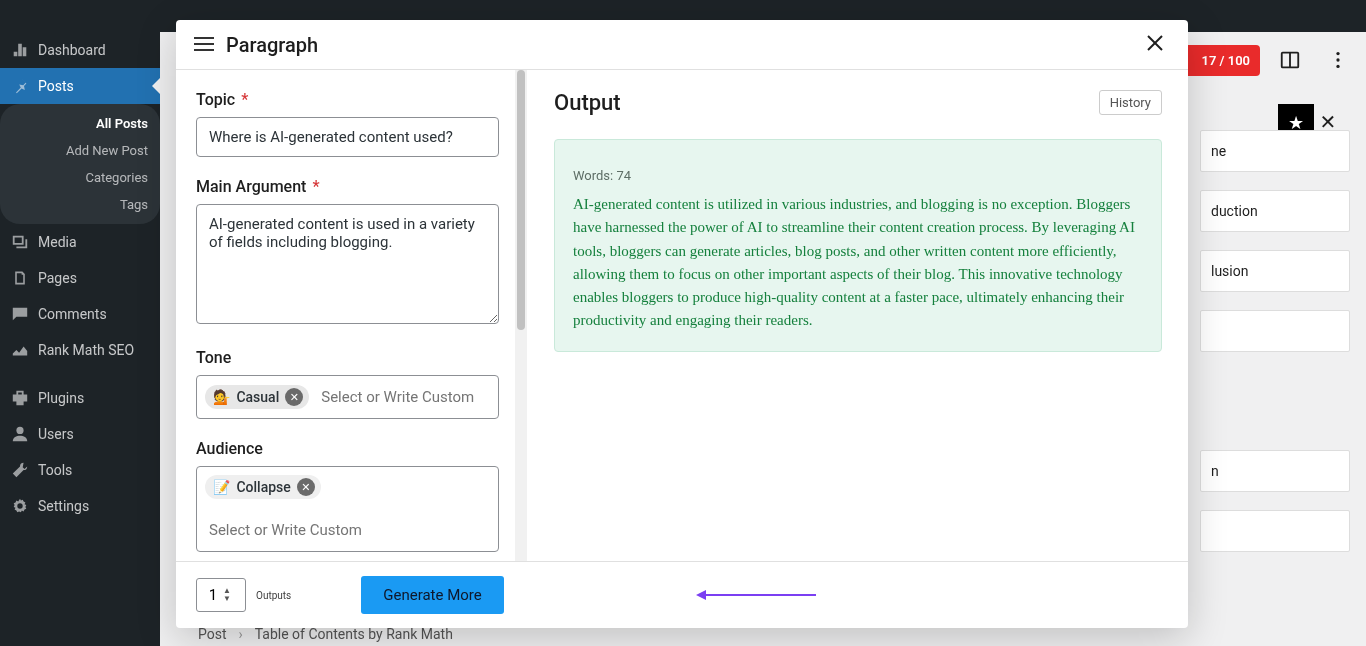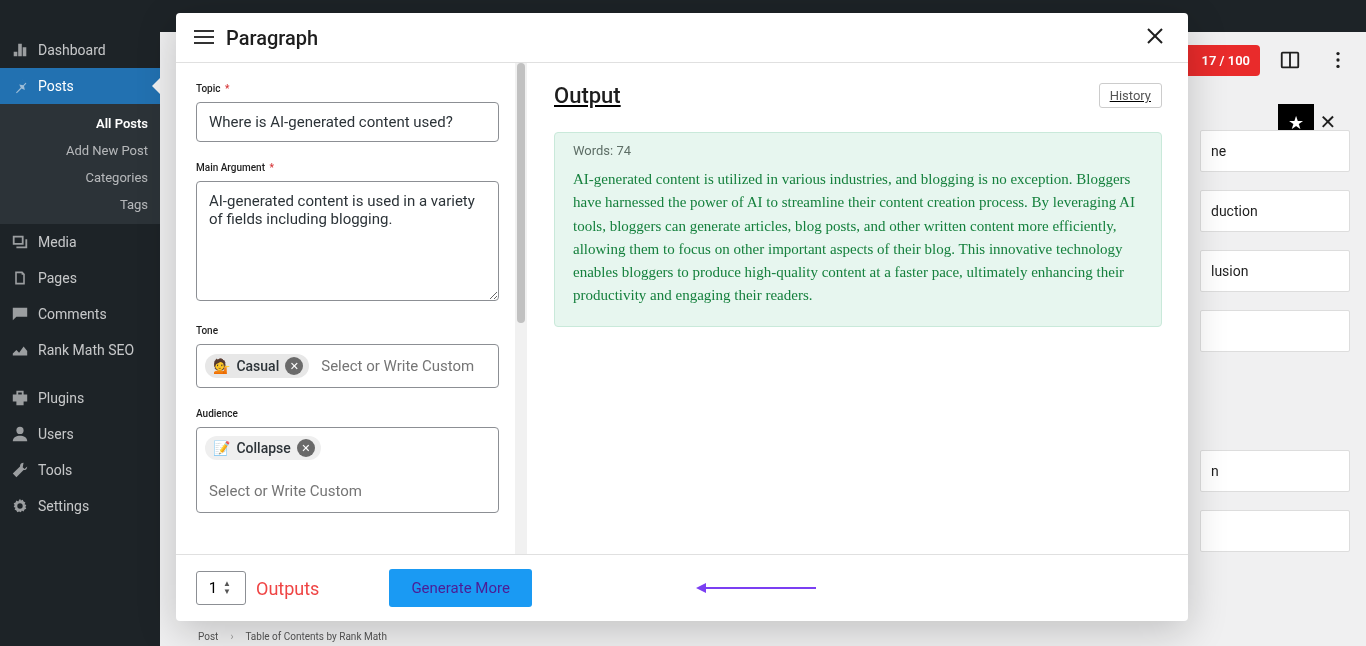--- a/index.html
+++ b/index.html
@@ -7,81 +7,81 @@
 
 
 .admin-bar { height: 32px; background: #1d2327; width: 100%; position: absolute; top: 0; }
 
 
 .wp-sidebar { position: absolute; left: 0; top: 32px; width: 160px; height: calc(100% - 32px); background: #1d2327; color: #f0f0f1; font-size: 14px; text-align: right; }
 .wp-menu-item { display: flex; align-items: center; padding: 8px 10px; color: rgba(240,240,241,0.8); cursor: pointer; }
 .wp-menu-item .menu-icon { width: 20px; height: 20px; margin-right: 8px; display: inline-flex; align-items: center; justify-content: center; font-size: 18px; color: rgba(240,240,241,0.6); }
 .wp-menu-item.active { background: #2271b1; color: #fff; position: relative; }
 .wp-menu-item.active::after { content: ""; position: absolute; right: 0; top: 50%; transform: translateY(-50%); border-top: 8px solid transparent; border-bottom: 8px solid transparent; border-right: 8px solid #f0f0f1; }
-.wp-submenu { background: #2c3338; padding: 6px 0; }
+.wp-submenu { background: #2c3338; padding: 6px 0; border-radius: 20px; }
 .wp-submenu-item { padding: 6px 12px; color: rgba(240,240,241,0.7); font-size: 13px; cursor: pointer; }
 .wp-submenu-item.current { color: #fff; font-weight: 600; }
 
 
 .right-floats { position: absolute; top: 42px; right: 10px; display: flex; align-items: center; gap: 12px; z-index: 5; }
 .credits-badge { background: #e92b2b; color: #fff; border-radius: 4px; padding: 6px 10px; font-weight: 600; font-size: 13px; display: flex; align-items: center; gap: 16px; }
 .toolbar-icon { width: 36px; height: 36px; display: flex; align-items: center; justify-content: center; cursor: pointer; color: #1e1e1e; }
 .star-badge { position: absolute; top: 104px; right: 52px; width: 36px; height: 36px; background: #000; color: #fff; display: flex; align-items: center; justify-content: center; font-size: 18px; }
 .close-star { position: absolute; top: 104px; right: 20px; width: 36px; height: 36px; display: flex; align-items: center; justify-content: center; cursor: pointer; color: #1e1e1e; font-size: 20px; }
 
 
 .right-panel { position: absolute; top: 130px; right: 16px; width: 150px; z-index: 4; }
 .right-panel .faux-input { border: 1px solid #ddd; border-radius: 2px; height: 42px; margin-bottom: 18px; background: #fff; display: flex; align-items: center; padding: 0 10px; font-size: 14px; color: #1e1e1e; overflow: hidden; }
-.modal { position: absolute; top: 13px; left: 176px; width: 1012px; height: 608px; background: #fff; border-radius: 4px; box-shadow: 0 10px 40px rgba(0,0,0,0.2); display: flex; flex-direction: column; z-index: 10; }
+.modal { position: absolute; top: 20px; left: 176px; width: 1012px; height: 608px; background: #fff; border-radius: 4px; box-shadow: 0 10px 40px rgba(0,0,0,0.2); display: flex; flex-direction: column; z-index: 10; }
 .modal-header { display: flex; align-items: center; padding: 12px 24px 12px 18px; border-bottom: 1px solid #e0e0e0; }
 .modal-header .hamburger { font-size: 22px; color: #333; margin-right: 12px; }
 .modal-header .title { flex: 1; font-size: 20px; font-weight: 500; color: #1e1e1e; }
 .modal-header .close { font-size: 22px; color: #1e1e1e; cursor: pointer; }
 .modal-body { flex: 1; display: flex; overflow: hidden; }
 .left-col { width: 352px; border-right: 1px solid transparent; position: relative; overflow-y: auto; padding: 20px 28px 20px 20px; }
 .left-col::-webkit-scrollbar { width: 14px; }
 .left-col::-webkit-scrollbar-track { background: #f1f1f1; }
 .left-col::-webkit-scrollbar-thumb { background: #c1c1c1; }
 .left-col .scrollbar-fake { position: absolute; right: 0; top: 0; bottom: 0; width: 12px; background: #f1f1f1; }
 .left-col .scrollbar-fake::before { content: ""; position: absolute; top: 0; left: 2px; width: 8px; height: 260px; background: #c1c1c1; border-radius: 4px; }
 
 .form-group { margin-bottom: 20px; }
-.form-label { font-size: 10px; font-weight: 500; color: #1e1e1e; margin-bottom: 8px; display: block; }
+.form-label { font-size: 16px; font-weight: 500; color: #1e1e1e; margin-bottom: 8px; display: block; }
 .form-label .req { color: #d63638; margin-left: 2px; }
 .text-input, .textarea-input { width: 100%; border: 1px solid #8c8f94; border-radius: 4px; padding: 10px 12px; font-size: 15px; color: #2c3338; background: #fff; font-family: inherit; }
 .textarea-input { height: 120px; resize: both; }
 
 .tag-input-wrap { border: 1px solid #8c8f94; border-radius: 4px; padding: 6px 8px 6px 8px; display: flex; flex-wrap: wrap; align-items: center; gap: 8px; min-height: 44px; }
 .tag-chip { display: inline-flex; align-items: center; background: #e7e7e7; border-radius: 14px; padding: 3px 6px 3px 8px; font-size: 14px; color: #2c3338; font-weight: 500; }
 .tag-chip.light { background: #efefef; }
 .tag-chip .chip-emoji { margin-right: 6px; font-size: 14px; }
 .tag-chip .chip-remove { width: 18px; height: 18px; background: #6a6a6a; color: #fff; border-radius: 50%; margin-left: 6px; font-size: 11px; display: inline-flex; align-items: center; justify-content: center; cursor: pointer; }
 .tag-placeholder { color: #757575; font-size: 15px; flex: 1; padding: 4px 4px; }
 
 .right-col { flex: 1; padding: 20px 26px; overflow-y: auto; }
-.output-head { display: flex; align-items: center; justify-content: space-between; margin-bottom: 24px; text-decoration: underline; }
+.output-head { display: flex; align-items: center; justify-content: space-between; margin-bottom: 24px; }
 .output-head h2 { font-size: 22px; font-weight: 500; color: #1e1e1e; }
 .history-btn { border: 1px solid #ccc; background: #fff; color: #555; font-size: 13px; padding: 4px 10px; border-radius: 3px; cursor: pointer; }
-.output-card { background: #e7f6ef; border: 1px solid #c9e9da; border-radius: 4px; padding: 10px 18px 18px; }
+.output-card { background: #e7f6ef; border: 1px solid #c9e9da; border-radius: 4px; padding: 28px 18px 18px; }
 .output-card .word-count { color: #5e6e66; font-size: 13px; margin-bottom: 10px; }
 .output-card .body-text { color: #15803d; font-size: 15px; line-height: 1.55; font-family: Liberation Serif, serif; }
 
 .modal-footer { border-top: 1px solid #e0e0e0; padding: 14px 20px; display: flex; align-items: center; gap: 10px; }
 .num-spin { width: 50px; border: 1px solid #8c8f94; border-radius: 3px; height: 34px; display: flex; align-items: center; position: relative; }
 .num-spin input { border: none; width: 26px; text-align: center; font-size: 15px; outline: none; padding-left: 6px; }
 .num-spin .spinners { display: flex; flex-direction: column; font-size: 8px; line-height: 8px; color: #555; cursor: pointer; }
-.outputs-label { font-size: 18px; color: #ef4444; }
-.generate-btn { margin-left: auto; background: #0ea5e9; background: #2196f3; border: none; color: #4c1d95; font-size: 15px; padding: 10px 22px; border-radius: 3px; cursor: pointer; position: relative; }
+.outputs-label { font-size: 10px; color: #404040; }
+.generate-btn { margin-left: auto; background: #0ea5e9; background: #2196f3; border: none; color: #0f172a; font-size: 15px; padding: 10px 22px; border-radius: 3px; cursor: pointer; position: relative; }
 .generate-btn { background: #2090ef; }
 .generate-btn { background: #118df0; }
 .generate-btn { background: #1a9ff1; }
 .modal-footer .arrow-annot { position: absolute; left: 530px; bottom: 32px; width: 110px; height: 2px; background: #7b3ff2; }
 .modal-footer .arrow-annot::before { content: ""; position: absolute; left: -10px; top: -4px; border-top: 5px solid transparent; border-bottom: 5px solid transparent; border-right: 10px solid #7b3ff2; }
 
-.breadcrumb-line { position: absolute; bottom: 4px; left: 198px; font-size: 10px; color: #555; display: flex; align-items: center; gap: 12px; z-index: 2; }
+.breadcrumb-line { position: absolute; bottom: 4px; left: 198px; font-size: 14px; color: #555; display: flex; align-items: center; gap: 12px; z-index: 2; }
 .breadcrumb-line .sep { color: #999; }
 
 </style>
 </head>
 <body>
 
 <div class="admin-bar"></div>
 
 <div class="wp-sidebar">
   <div class="wp-menu-item">

